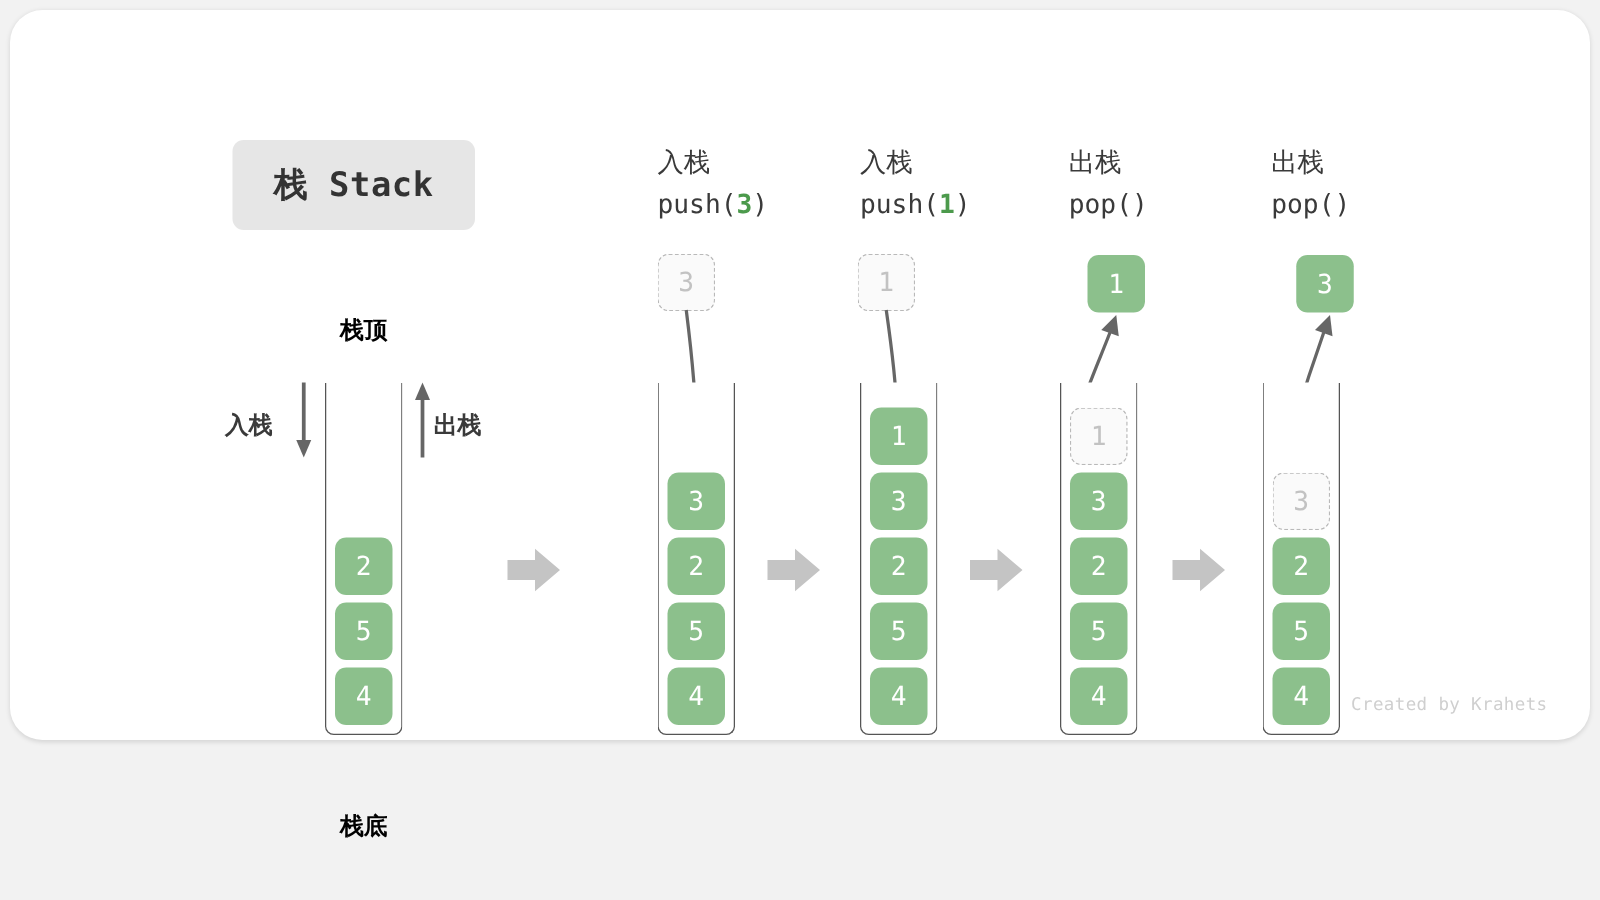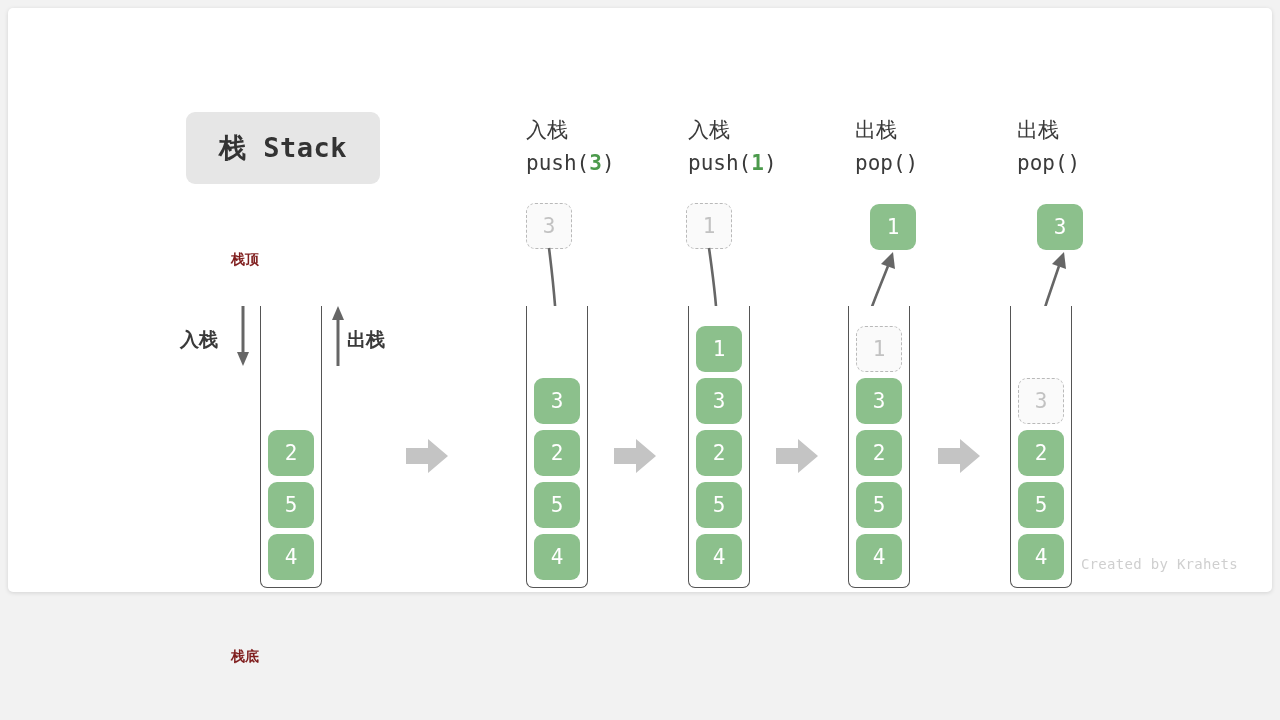--- a/index.html
+++ b/index.html
@@ -7,45 +7,45 @@
     width: 1280px; height: 720px;
     background: #f2f2f2;
     font-family: "Liberation Sans", sans-serif;
     overflow: hidden;
   }
   #canvas {
     position: absolute;
     left: 8px; top: 8px;
     width: 1264px; height: 584px;
     background: #ffffff;
-    border-radius: 5px;
+    border-radius: 26px;
     box-shadow: 0 1px 4px rgba(0,0,0,0.13);
   }
   .abs { position: absolute; }
 
   
   #title-badge {
     left: 178px; top: 104px;
     width: 194px; height: 72px;
     background: #e6e6e6;
     border-radius: 9px;
     display: flex; align-items: center; justify-content: center;
     font-family: "DejaVu Sans Mono", monospace;
     font-size: 27px;
     font-weight: bold;
     color: #333333;
     letter-spacing: 0.5px;
   }
 
   
   .cap {
-    font-size: 14px;
+    font-size: 19px;
     font-weight: bold;
-    color: #7f1d1d;
-    text-align: left;
+    color: #000000;
+    text-align: center;
   }
   #cap-top  { left: 223px; top: 243px; width: 120px; }
   #cap-bot  { left: 223px; top: 640px; width: 120px; }
 
   
   .side-label {
     font-size: 19px;
     font-weight: bold;
     color: #3a3a3a;
     white-space: nowrap;

